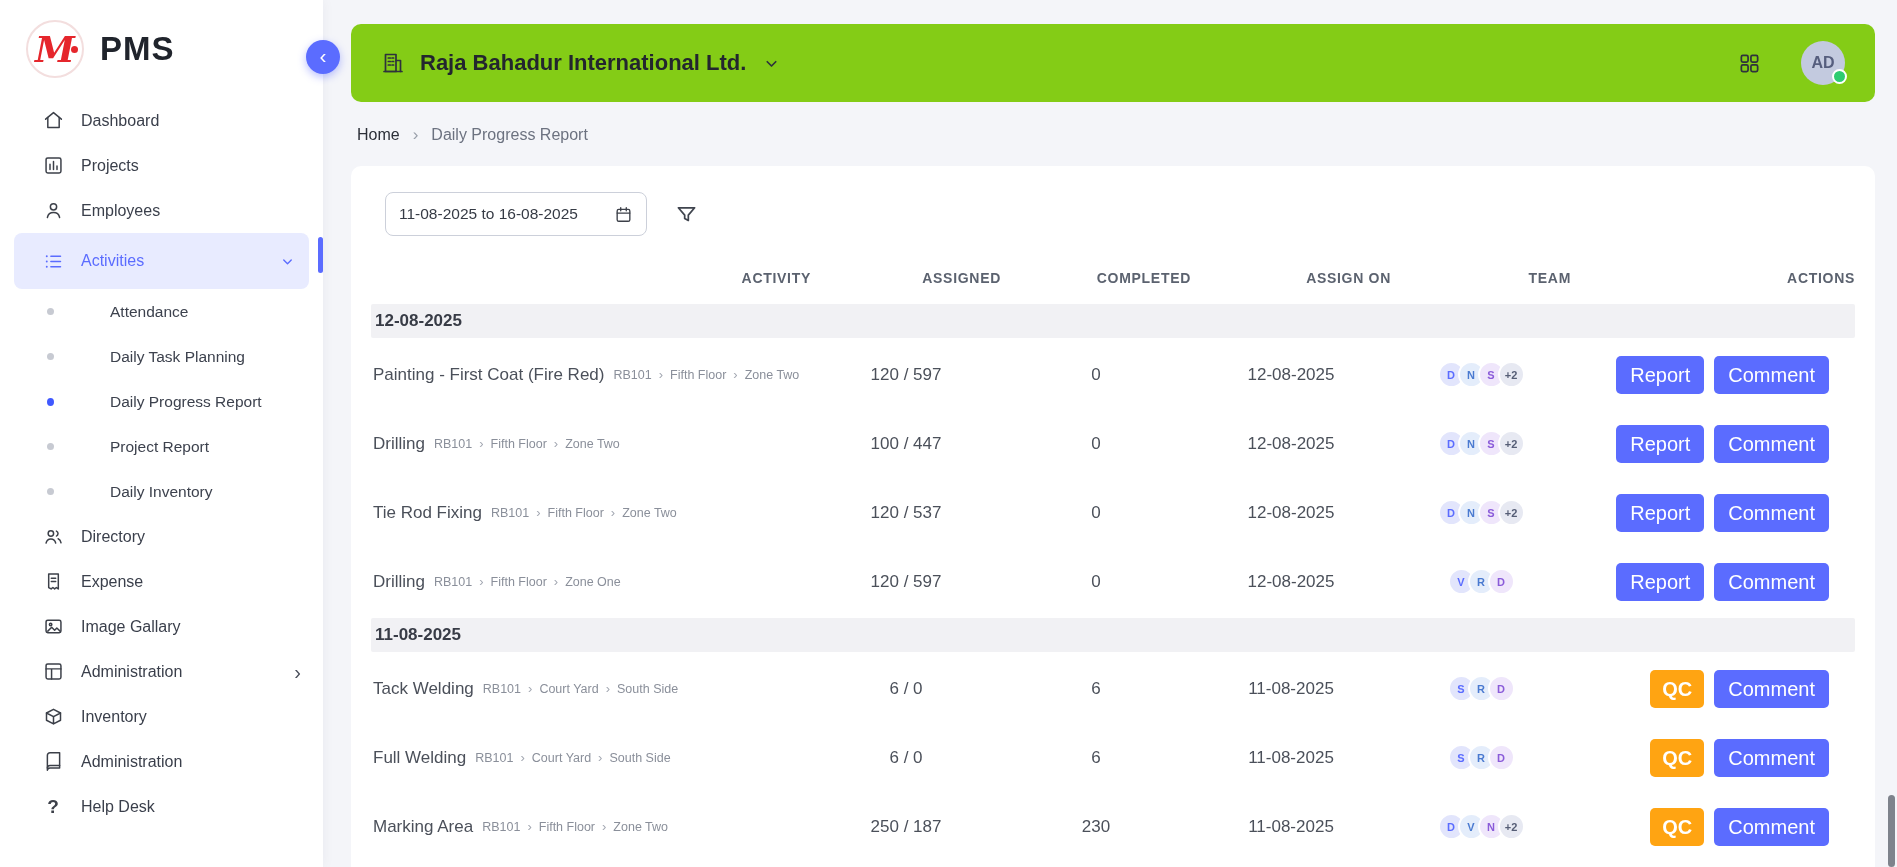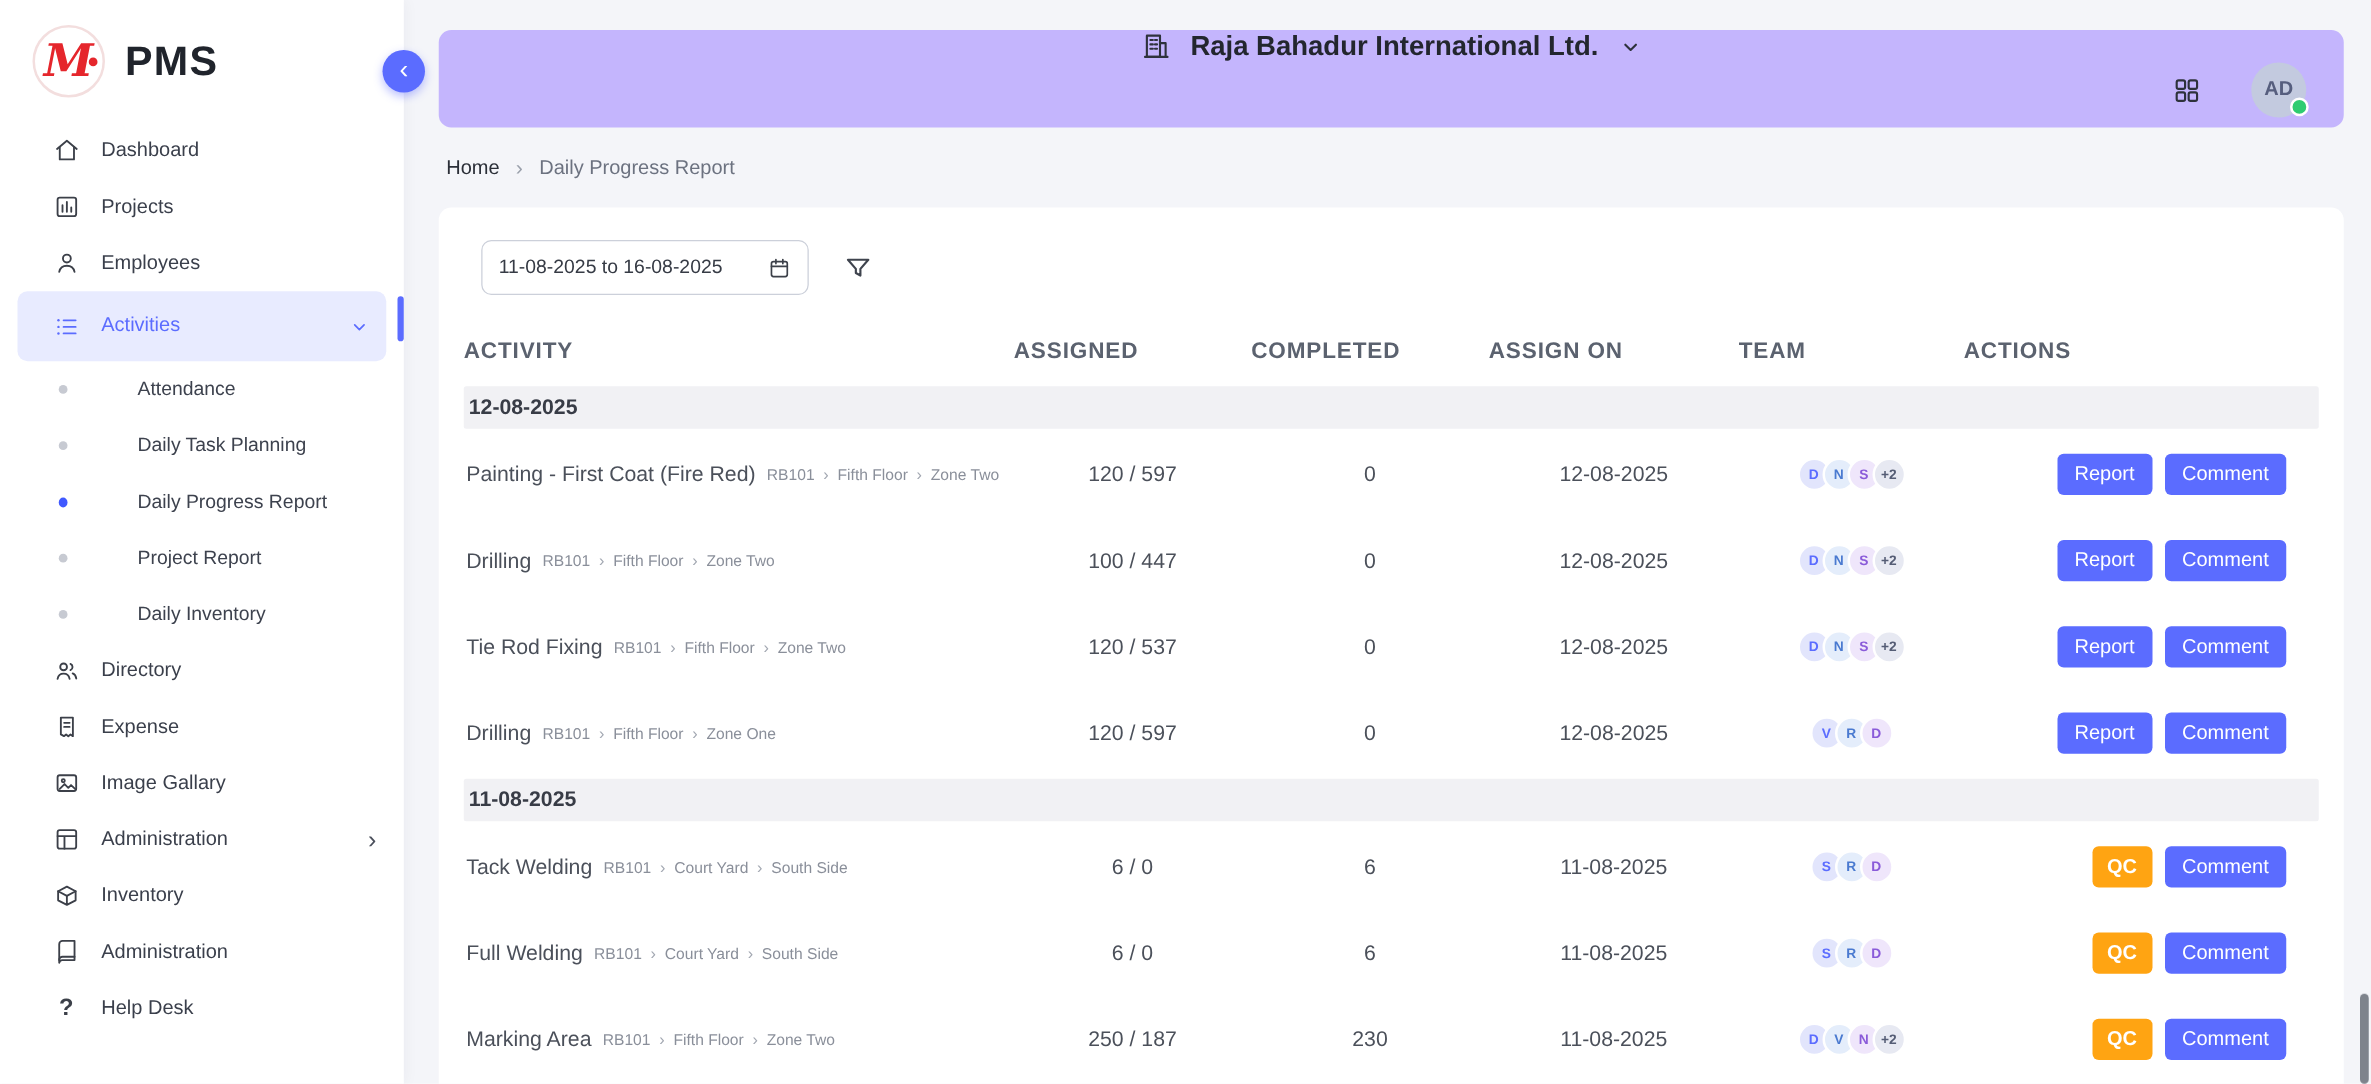--- a/index.html
+++ b/index.html
@@ -56,22 +56,22 @@
   .collapse-btn {
     position:fixed; left:306px; top:40px; width:34px; height:34px; border:none;
     border-radius:50%; background:var(--accent); color:#fff; z-index:9;
     display:flex; align-items:center; justify-content:center; font-size:21px; line-height:1;
     box-shadow:0 3px 8px rgba(80,95,255,.4); cursor:pointer; padding-bottom:3px;
   }
 
   
   .main { margin-left:323px; padding:24px 22px 0 28px; }
   .topbar {
-    background:#c4b5fd; border-radius:10px; height:78px;
-    display:flex; align-items:center; padding:0 30px;flex-direction:column;
+    background:#84cc16; border-radius:10px; height:78px;
+    display:flex; align-items:center; padding:0 30px;
   }
   .company-row { display:flex; align-items:center; gap:15px; cursor:pointer; }
   .company-row .icon { color:#2e323c; display:flex; }
   .company-name { font-size:22px; font-weight:700; color:#23262e; }
   .company-caret { color:#2e323c; display:flex; margin-left:2px; }
   .topbar-right { margin-left:auto; display:flex; align-items:center; gap:40px; }
   .apps-icon { color:#2e323c; display:flex; cursor:pointer; }
   .avatar {
     width:44px; height:44px; border-radius:50%; background:#c3cadf; color:#565e7e;
     display:flex; align-items:center; justify-content:center; font-size:16px; font-weight:700;
@@ -95,21 +95,21 @@
     width:262px; height:44px; border:1px solid #ccd0da; border-radius:8px;
     padding:0 13px; font-size:15.5px; color:#363b45; cursor:pointer; background:#fff;
   }
   .date-input .icon { color:#3c4049; display:flex; }
   .funnel { color:#3f444e; display:flex; cursor:pointer; }
 
   .thead {
     display:grid; grid-template-columns:440px 190px 190px 200px 180px 284px;
     margin-top:34px; padding-bottom:16px;
   }
-  .th { text-align:left; font-size:18px; font-weight:700; color:#5b626f; letter-spacing:.7px; }
+  .th { text-align:right; font-size:14px; font-weight:700; color:#5b626f; letter-spacing:.7px; }
 
   .group-header {
     background:#f1f1f4; border-radius:2px; height:34px; display:flex; align-items:center;
     padding:0 10px 0 4px; font-size:17px; font-weight:700; color:#383c46; margin:2px 0;
   }
   .trow {
     display:grid; grid-template-columns:440px 190px 190px 200px 180px 284px;
     align-items:center; min-height:69px; padding:6px 0;
   }
   .cell.activity { display:flex; gap:9px; padding-left:2px; }
@@ -123,21 +123,21 @@
     display:flex; align-items:center; justify-content:center;
     font-size:11px; font-weight:700; margin-left:-7px;
   }
   .av:first-child { margin-left:0; }
   .av-0 { background:#e2e5fc; color:#5b6cff; }
   .av-1 { background:#e4edfb; color:#4a7ad0; }
   .av-2 { background:#efe6fb; color:#8a5bd9; }
   .av-more { background:#e7e9f2; color:#555d75; }
   .cell.actions { display:flex; justify-content:flex-end; align-items:center; gap:10px; padding-right:26px; }
   .btn {
-    border:none; border-radius:5px; color:#fff; font-size:16px; padding:8px 14px;
+    border:none; border-radius:5px; color:#fff; font-size:20px; padding:8px 14px;
     font-family:inherit; cursor:pointer; line-height:1.1;
   }
   .btn-primary { background:var(--accent); }
   .btn-warning { background:var(--warning); font-weight:700; padding:8px 12px; }
 
   .scroll-thumb {
     position:fixed; right:2px; bottom:0; width:7px; height:72px;
     background:#7e838c; border-radius:4px; z-index:20; cursor:pointer;
   }
   svg { display:block; }

